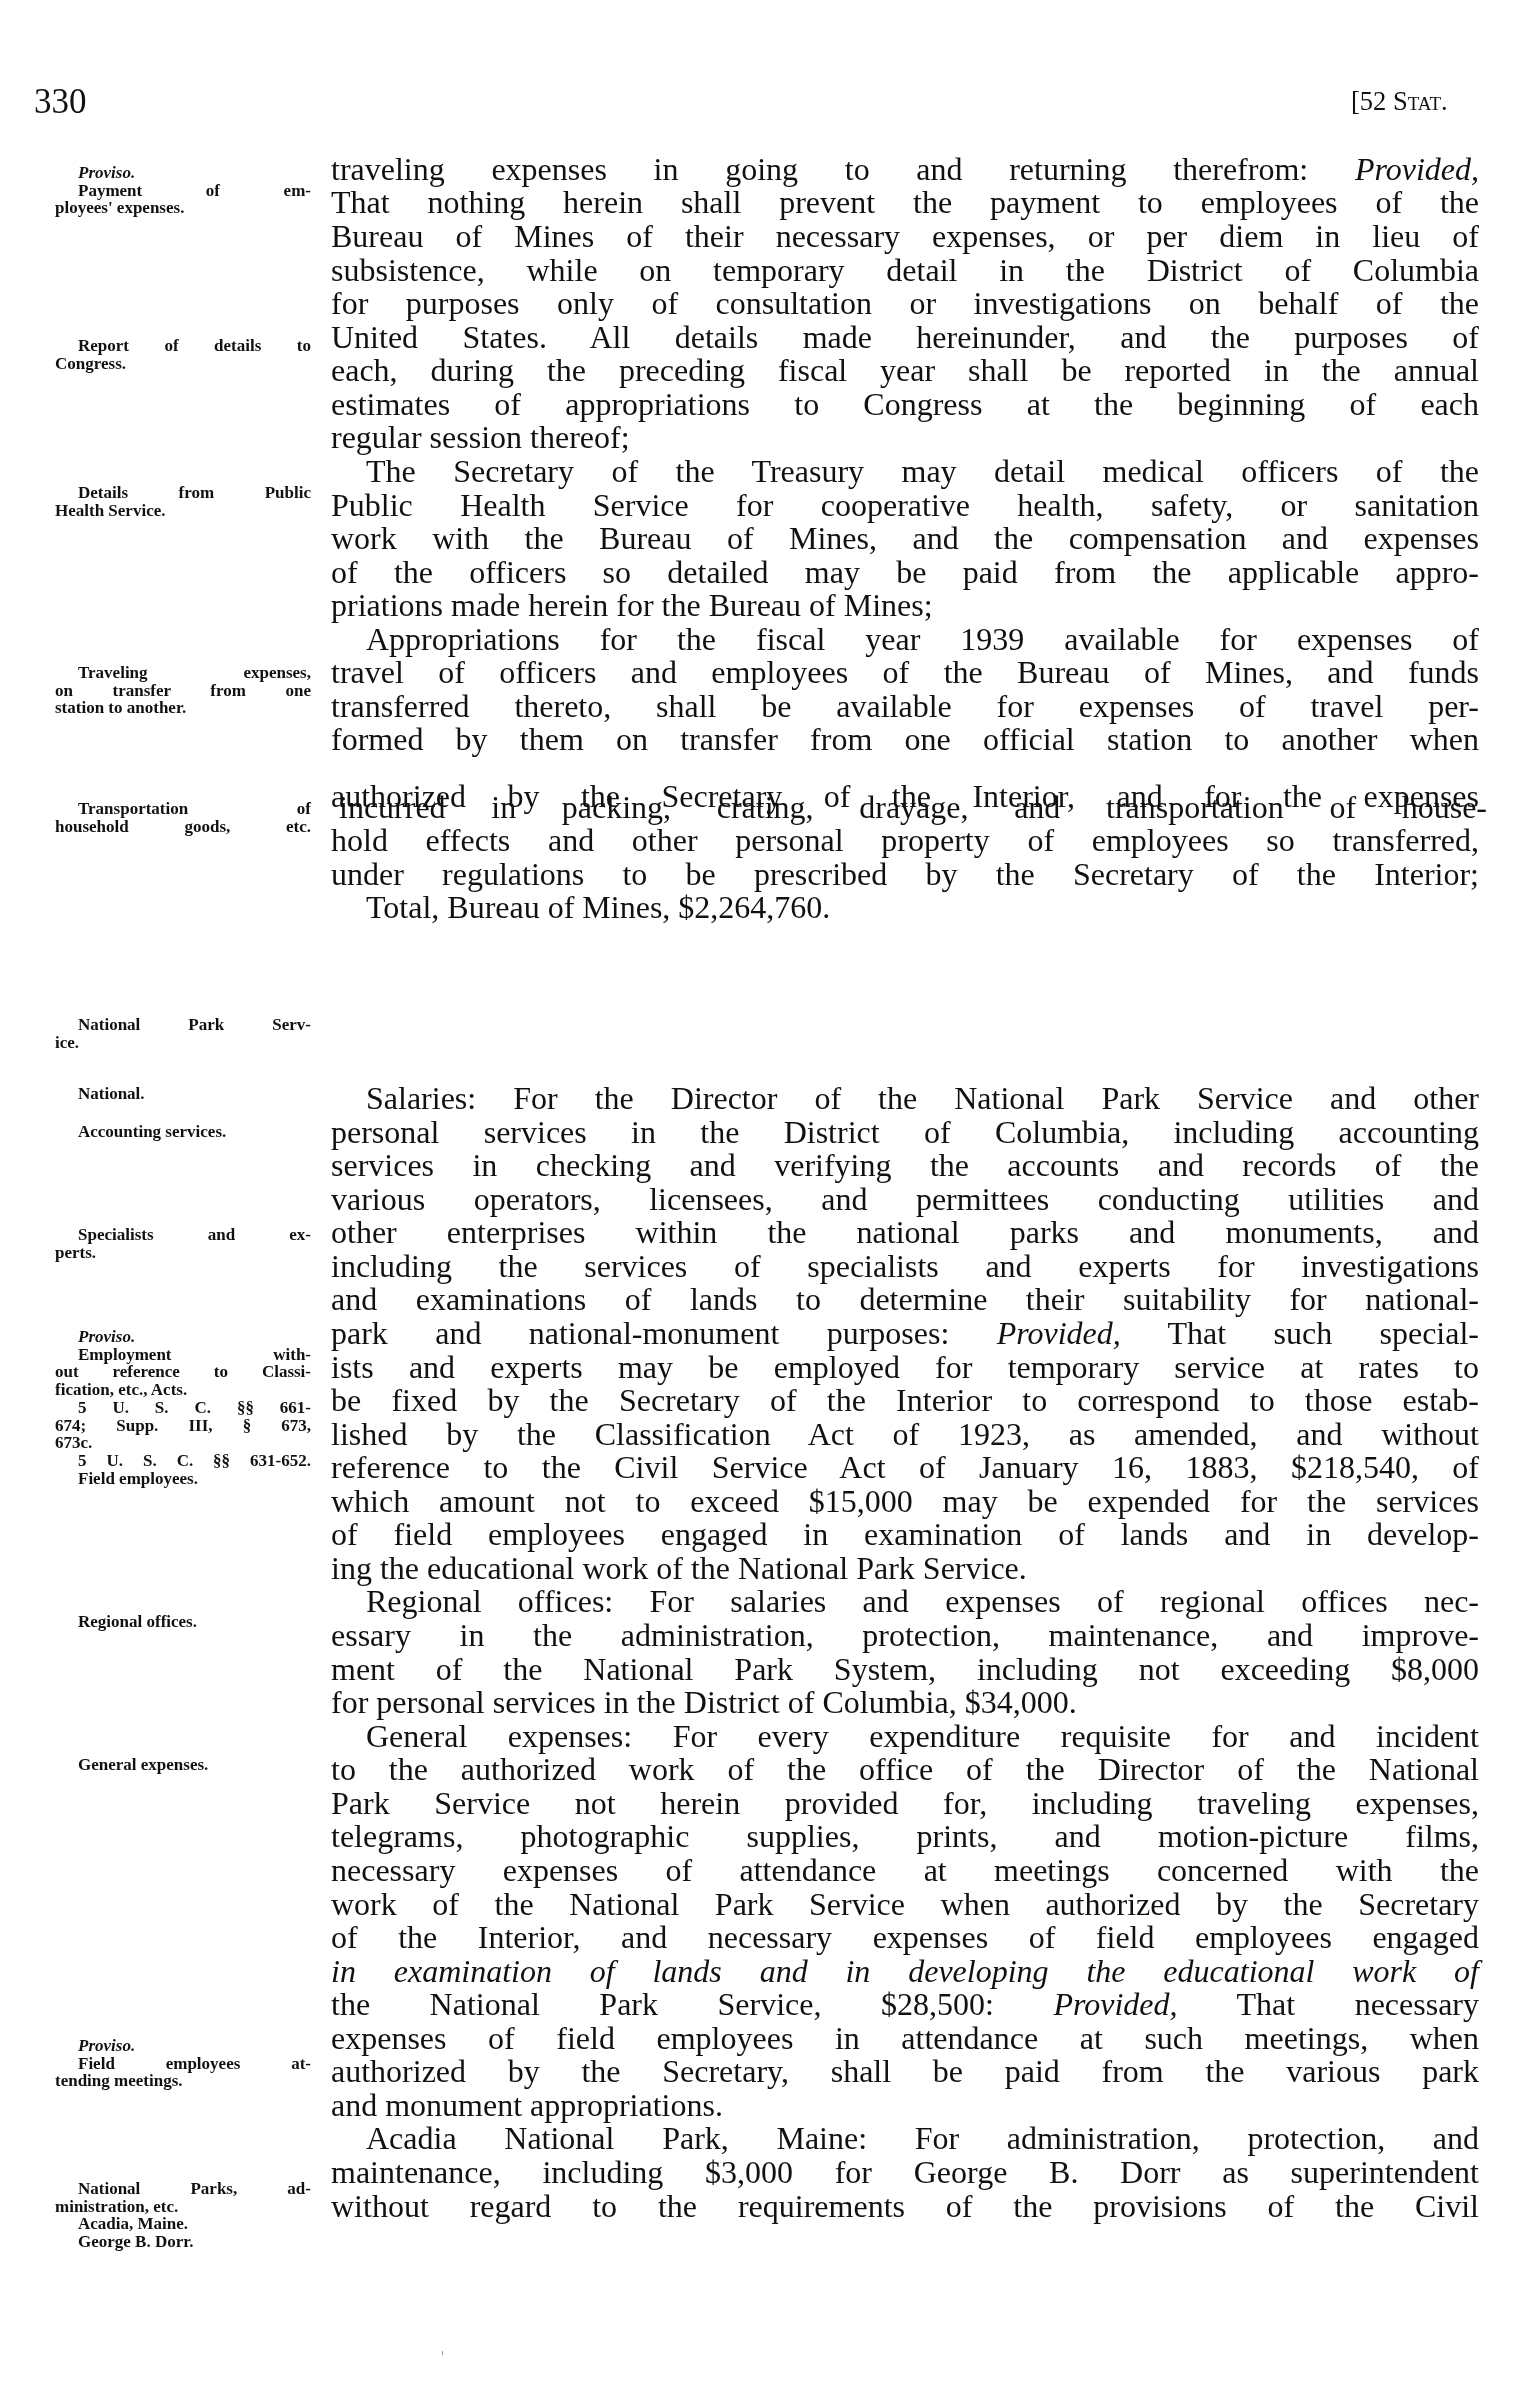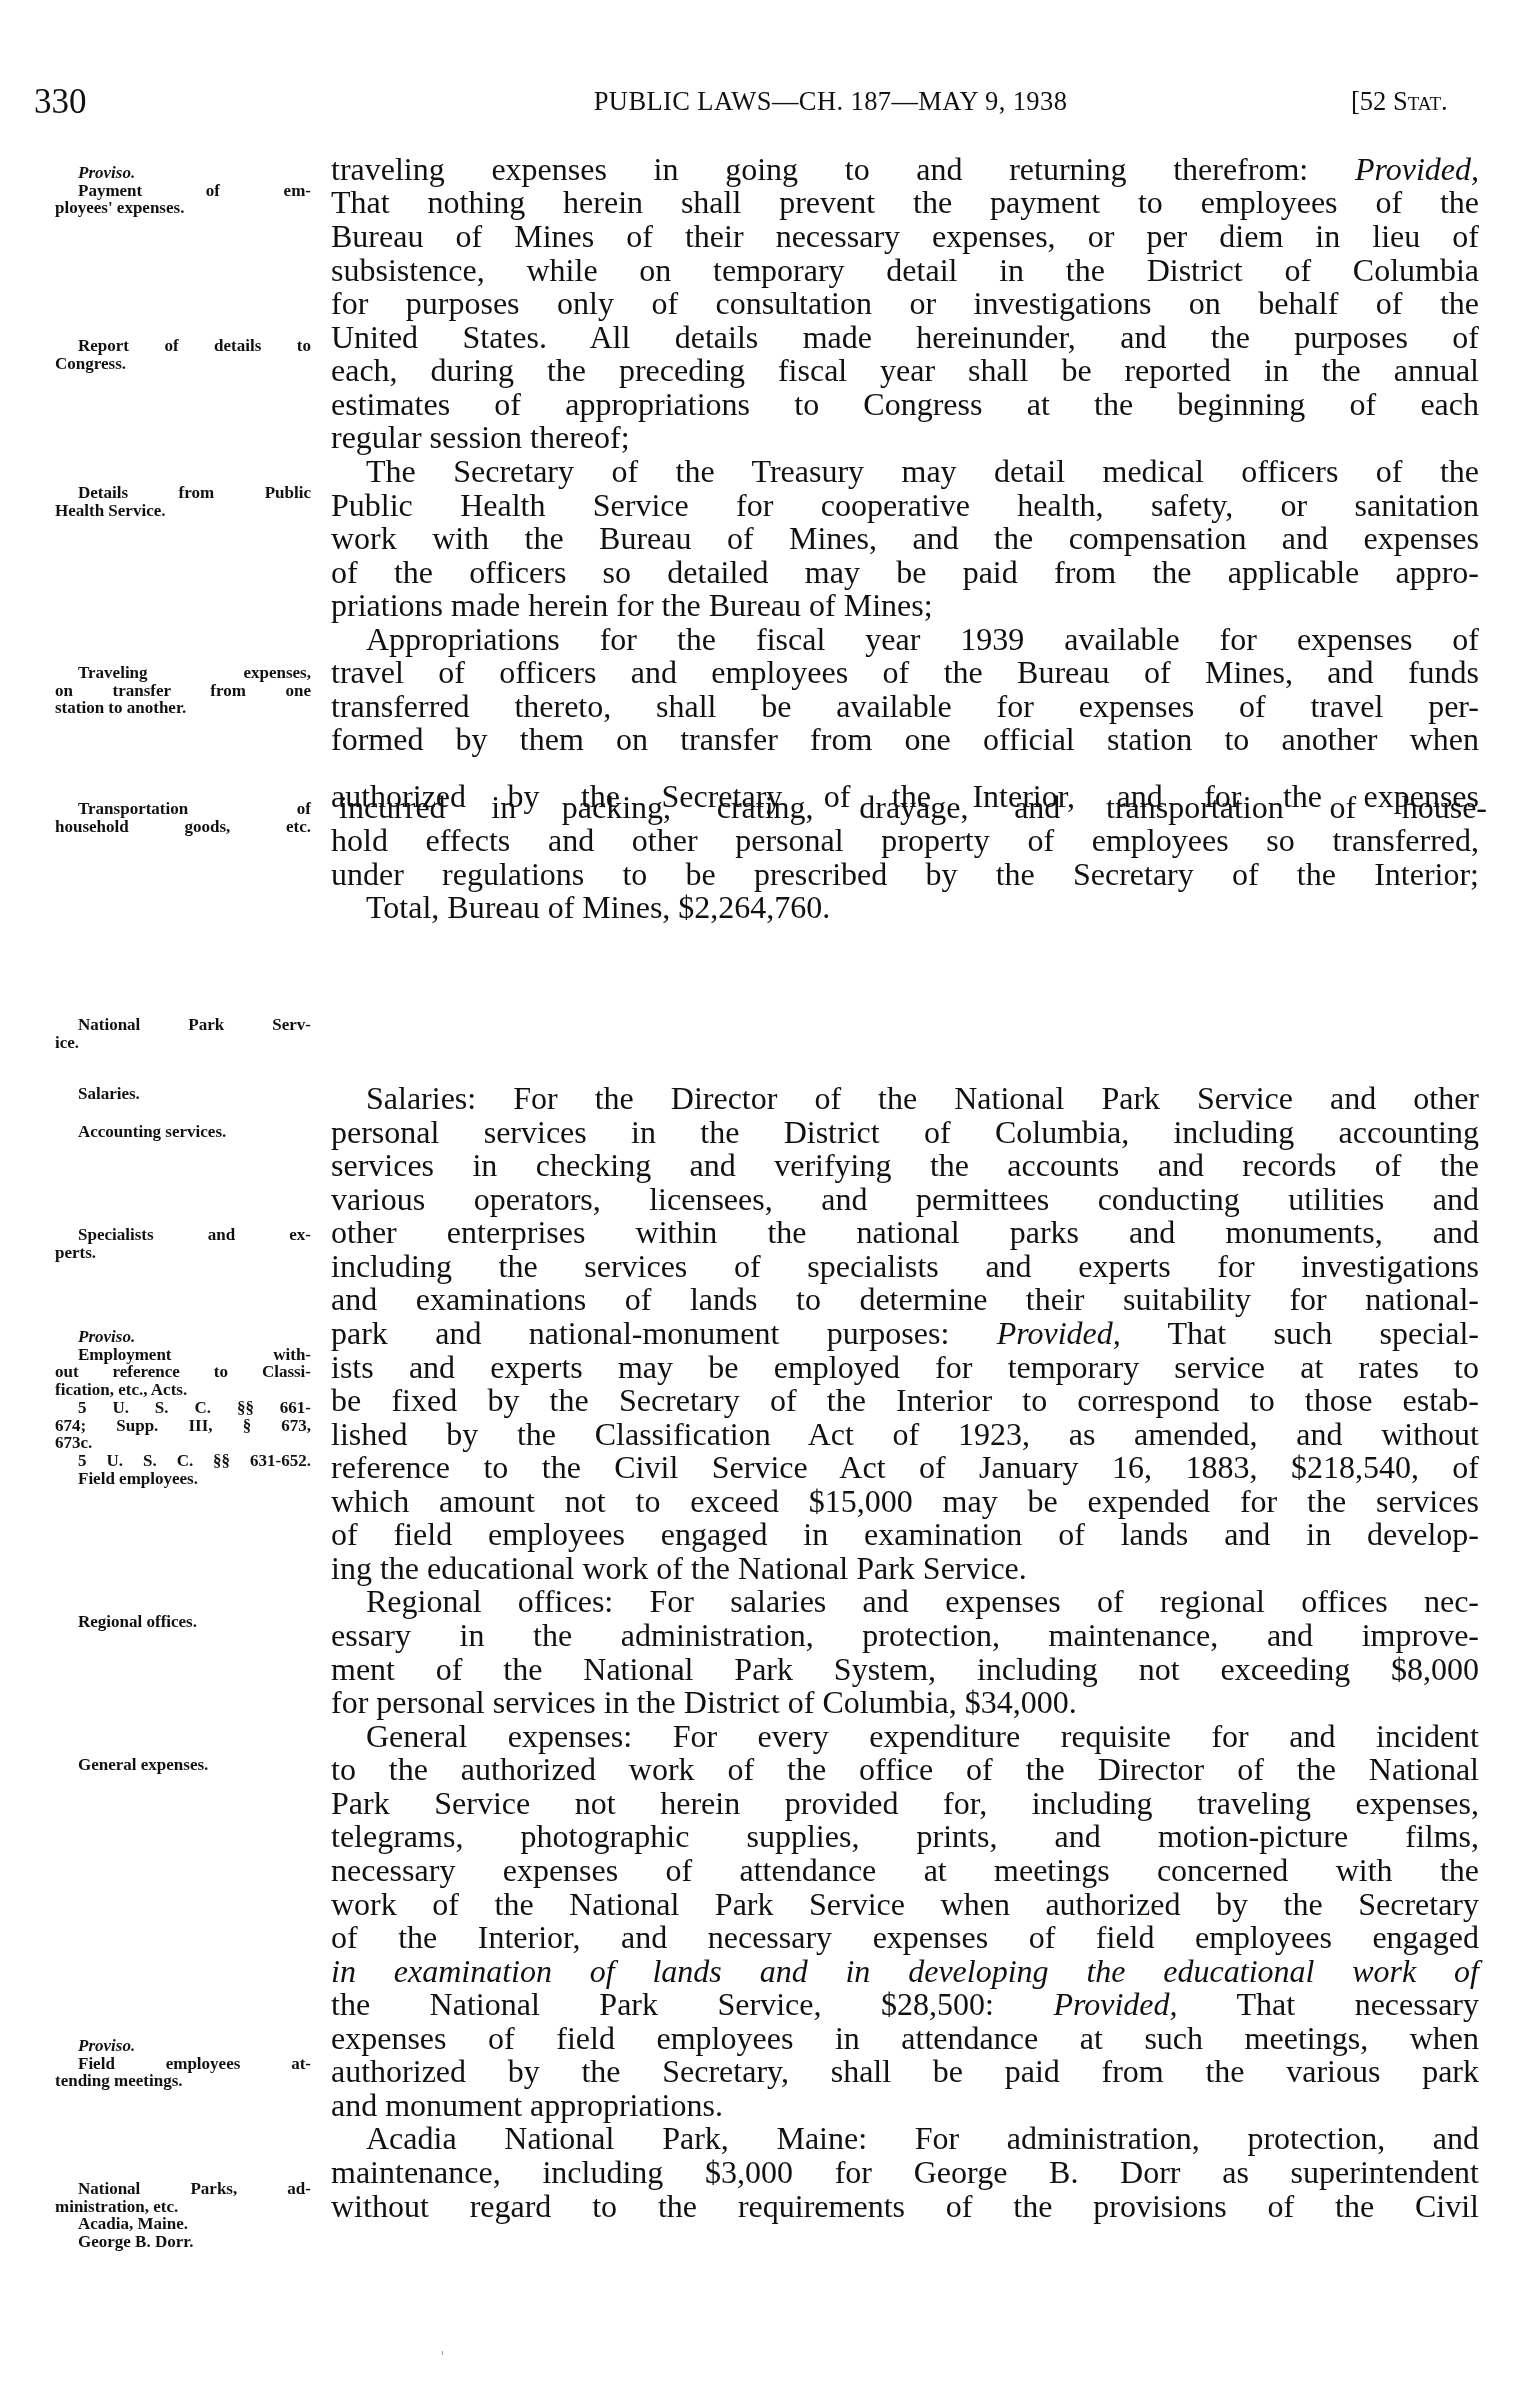--- a/index.html
+++ b/index.html
@@ -24,21 +24,20 @@
   .note .nl.left { text-align-last: left; text-align: left; }
   .note .it { font-style: italic; }
   .mark { position: absolute; left: 442px; top: 2351px; width: 0.9px; height: 3.5px; background: #999; }
 </style>
 </head>
 <body>
 
 <div class="page">
 
   <div class="hdr hdr-num">330</div>
-  <div class="hdr hdr-title">PUBLIC LAWS—CH. 187—MAY 9, 1938</div>
   <div class="hdr hdr-stat"><span>[52 </span><span class="sc">Stat.</span></div>
 
 
   <div class="body-col" id="body-col">
       <div class="line" style="top: 152px;"><span>traveling expenses in going to and returning therefrom: </span><i>Provided,</i></div>
       <div class="line" style="top: 185px;"><span>That nothing herein shall prevent the payment to employees of the</span></div>
       <div class="line" style="top: 219px;"><span>Bureau of Mines of their necessary expenses, or per diem in lieu of</span></div>
       <div class="line" style="top: 253px;"><span>subsistence, while on temporary detail in the District of Columbia</span></div>
       <div class="line" style="top: 286px;"><span>for purposes only of consultation or investigations on behalf of the</span></div>
       <div class="line" style="top: 320px;"><span>United States.  All details made hereinunder, and the purposes of</span></div>
@@ -116,21 +115,21 @@
       </div>
       <div class="note" style="top: 800px;">
         <span class="nl ind">Transportation of</span>
         <span class="nl">household goods, etc.</span>
       </div>
       <div class="note" style="top: 1016px;">
         <span class="nl ind">National Park Serv-</span>
         <span class="nl left">ice.</span>
       </div>
       <div class="note" style="top: 1085px;">
-        <span class="nl ind left">Salaries.</span>
+        <span class="nl ind left">National.</span>
       </div>
       <div class="note" style="top: 1123px;">
         <span class="nl ind left">Accounting services.</span>
       </div>
       <div class="note" style="top: 1226px;">
         <span class="nl ind">Specialists and ex-</span>
         <span class="nl left">perts.</span>
       </div>
       <div class="note" style="top: 1328px;">
         <span class="nl ind left it">Proviso.</span>

